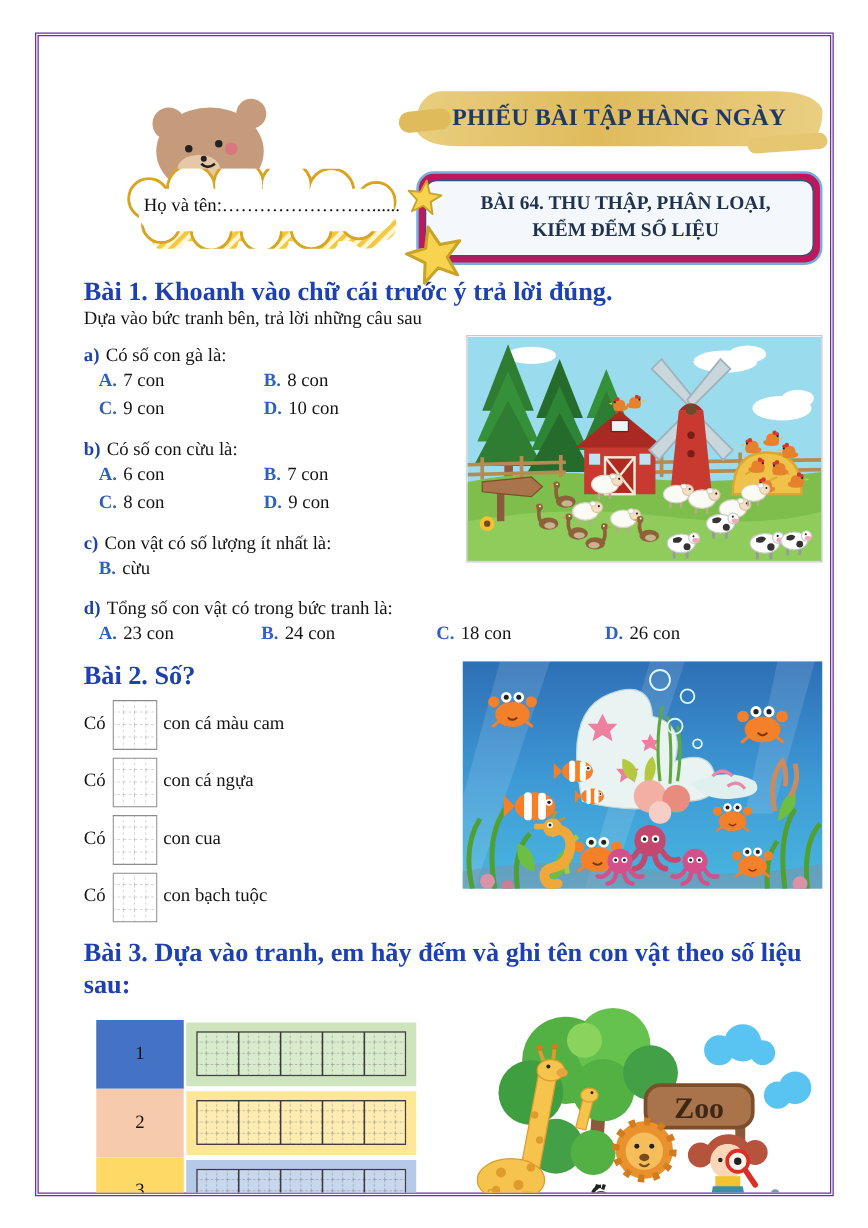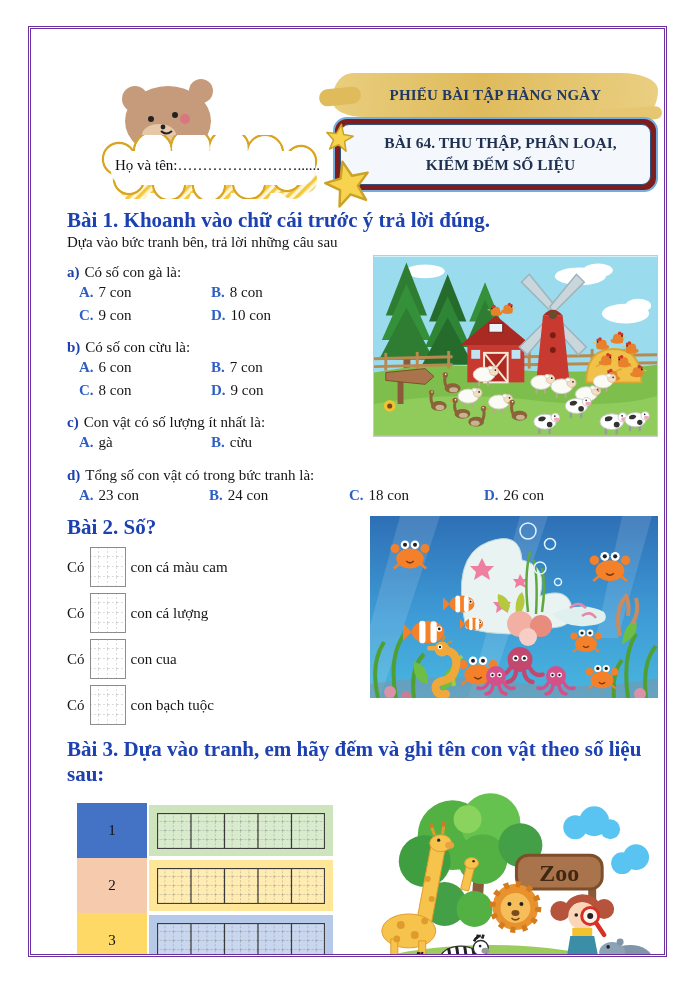--- a/index.html
+++ b/index.html
@@ -11,22 +11,22 @@
   
   .hdr { display:flex; margin-top:44px; }
   .name-block { position:relative; width:240px; height:124px; margin-left:28px; margin-top:2px; }
   .bear { position:absolute; left:10px; top:0; }
   .cloud { position:absolute; left:0; bottom:0; }
   .name-label { position:absolute; left:20px; top:82px; width:205px; font-size:15px; color:#111; }
   .title-col { width:328px; margin-left:auto; position:relative; }
   .banner { position:relative; height:44px; background:linear-gradient(96deg,#E9CE7E,#DFBB5C 45%,#EACF82); border-radius:22px 40px 18px 34px / 26px 18px 30px 16px; display:flex; align-items:center; justify-content:center; }
   .banner::before { content:""; position:absolute; left:-14px; top:15px; width:42px; height:17px; background:#DFBB5C; border-radius:10px; transform:rotate(-6deg); }
   .banner::after { content:""; position:absolute; right:-4px; bottom:-4px; width:64px; height:13px; background:#E6C671; border-radius:8px; transform:rotate(-4deg); }
-  .banner-text { position:relative; font-weight:bold; color:#1F3864; font-size:15px; letter-spacing:.2px; }
-  .lesson-box { position:relative; margin-top:0; background:#7f1d1d; border:2px solid #74AEDC; border-radius:14px; padding:5px; }
+  .banner-text { position:relative; font-weight:bold; color:#1F3864; font-size:19px; letter-spacing:.2px; }
+  .lesson-box { position:relative; margin-top:20px; background:#be185d; border:2px solid #74AEDC; border-radius:14px; padding:5px; }
   .lesson-inner { background:#F4F8FC; border:1.5px solid #31517E; border-radius:9px; text-align:center; font-weight:bold; color:#1F3150; font-size:15.5px; line-height:1.45; padding:7px 12px 7px 22px; }
   .stars { position:absolute; left:-20px; top:2px; z-index:2; }
 
   
   .sec-title { font-weight:bold; color:#1D41B0; margin-top:9px; font-size:21px; }
   .intro { margin-top:1px; }
   .ex1-row { display:flex; }
   .qcol { width:306px; flex:0 0 306px; }
   .q-head { margin-top:13px; }
   .q-label { color:#1D41B0; font-weight:bold; margin-right:5px; }
@@ -260,21 +260,20 @@
           </div>
           <div class="optrow">
             <span class="opt1"><b class="letter">C.</b><span>8 con</span></span>
             <span><b class="letter">D.</b><span>9 con</span></span>
           </div>
         </div>
 
         <div>
           <div class="q-head"><b class="q-label">c)</b><span>Con vật có số lượng ít nhất là:</span></div>
           <div class="optrow">
-            <span class="opt1"><b class="letter">A.</b><span>gà</span></span>
             <span><b class="letter">B.</b><span>cừu</span></span>
           </div>
         </div>
       </div>
 
       <svg class="farm" width="288" height="182" viewBox="0 0 288 182">
         <rect width="288" height="182" fill="#9ADCEE"></rect>
         <g fill="#FFFFFF">
           <ellipse cx="210" cy="20" rx="26" ry="9"></ellipse>
               <ellipse cx="228" cy="14" rx="15" ry="7"></ellipse>
@@ -399,21 +398,21 @@
           <svg class="gridbox" width="36" height="40" viewBox="0 0 36 40">
                 <use href="#gbox"></use>
               </svg>
           <span>con cá màu cam</span>
         </div>
         <div class="count-row">
           <span>Có</span>
           <svg class="gridbox" width="36" height="40" viewBox="0 0 36 40">
                 <use href="#gbox"></use>
               </svg>
-          <span>con cá lượng</span>
+          <span>con cá ngựa</span>
         </div>
         <div class="count-row">
           <span>Có</span>
           <svg class="gridbox" width="36" height="40" viewBox="0 0 36 40">
                 <use href="#gbox"></use>
               </svg>
           <span>con cua</span>
         </div>
         <div class="count-row">
           <span>Có</span>

